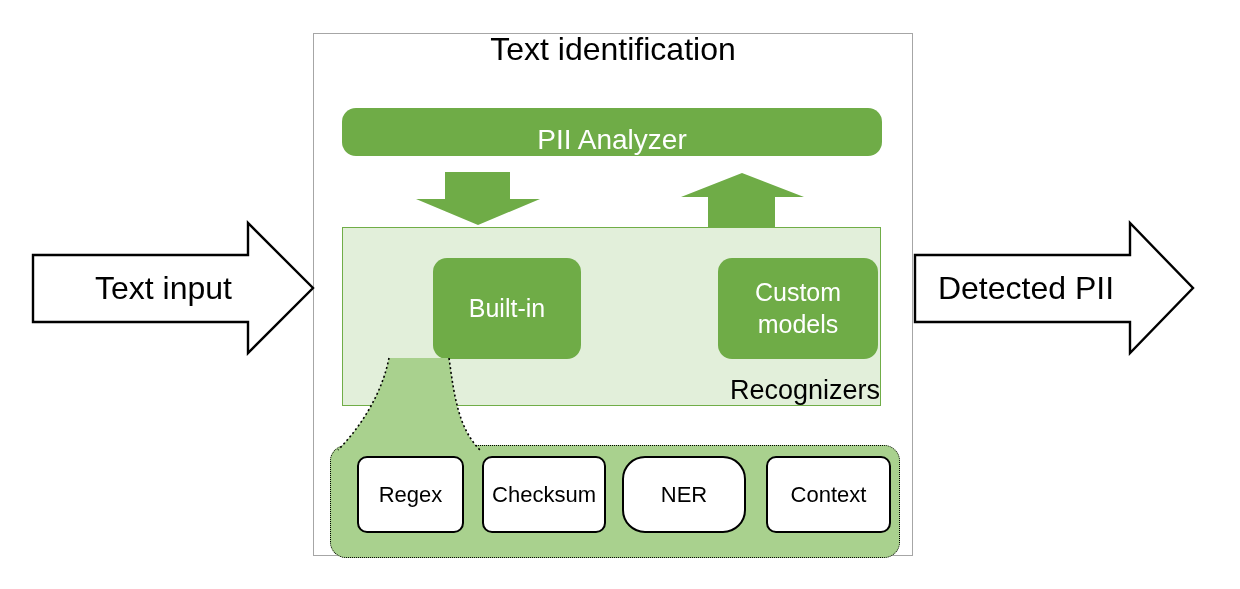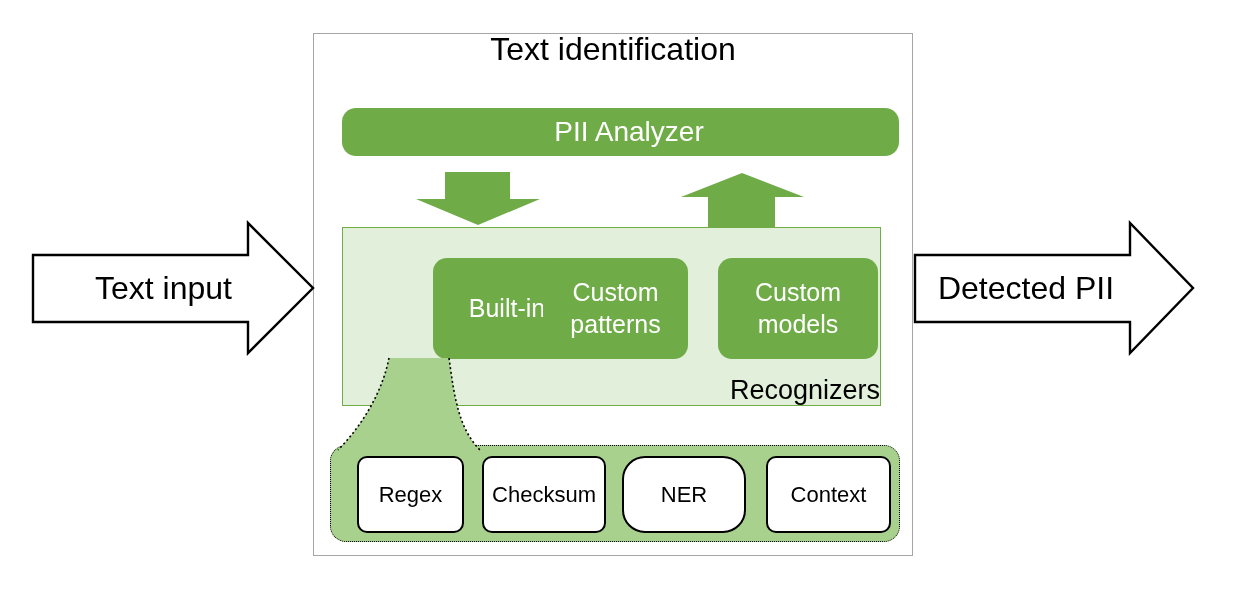--- a/index.html
+++ b/index.html
@@ -17,22 +17,22 @@
     font-family:"Liberation Sans",sans-serif;color:var(--ink);
   }
   .abs{position:absolute;}
   
   #outer-box{left:313px;top:33px;width:598px;height:521px;border:1px solid var(--outer-border);background:#FFFFFF;}
   
   #title{left:313px;top:30px;width:600px;height:38px;font-size:32px;line-height:38px;text-align:center;}
   
   #analyzer{
     left:342px;top:108px;width:540px;height:48px;border-radius:14px;
-    background:var(--green-main);display:flex;align-items:center;justify-content:center;
-    color:var(--box-text);font-size:28px;padding-left:17px;
+    background:var(--green-main);display:flex;align-items:flex-end;justify-content:center;
+    color:var(--box-text);font-size:28px;
   }
   
   #flow-arrows{left:400px;top:170px;}
   
   #recognizers-panel{
     left:342px;top:227px;width:539px;height:179px;box-sizing:border-box;
     background:var(--green-light);border:1.5px solid var(--panel-border);
   }
   .recognizer-box{
     position:absolute;top:30px;height:101px;border-radius:14px;background:var(--green-main);
@@ -40,21 +40,21 @@
     color:var(--box-text);font-size:25px;line-height:1.26;padding:0 8px;box-sizing:border-box;
   }
   #box-built-in{left:42px;width:148px;margin-left:48px;}
   #box-custom-patterns{left:200px;width:145px;}
   #box-custom-models{left:375px;width:160px;}
   #recognizers-label{position:absolute;left:0;top:147px;width:100%;text-align:right;font-size:27px;color:var(--ink);}
   
   #funnel{left:330px;top:356px;}
   
   #detail-container{
-    left:330px;top:445px;width:570px;height:97px;box-sizing:border-box;
+    left:330px;top:445px;width:570px;height:113px;box-sizing:border-box;
     background:var(--green-mid);border:1.6px dotted var(--ink);border-radius:16px;
   }
   .detail-box{
     position:absolute;top:10px;height:77px;box-sizing:border-box;background:#FFFFFF;
     border:2px solid var(--ink);border-radius:10px;
     display:flex;align-items:center;justify-content:center;font-size:22px;color:var(--ink);
   }
   #box-regex{left:26px;width:107px;}
   #box-checksum{left:151px;width:124px;}
   #box-ner{left:291px;width:124px;border-radius:23px;}
@@ -84,23 +84,20 @@
 
   <svg class="abs" id="flow-arrows" width="420" height="59" viewBox="0 0 420 59">
     <polygon points="45,2 110,2 110,29 140,29 78,55 16,29 45,29" style="fill:var(--green-main);stroke:none;"></polygon>
     <polygon points="342,3 404,27 375,27 375,57 308,57 308,27 281,27" style="fill:var(--green-main);stroke:none;"></polygon>
   </svg>
 
   <div class="abs" id="recognizers-panel">
     <div class="recognizer-box" id="box-built-in">
       <span>Built-in</span>
     </div>
-    <div class="recognizer-box" id="box-custom-patterns">
-      <span>Custom patterns</span>
-    </div>
     <div class="recognizer-box" id="box-custom-models">
       <span>Custom models</span>
     </div>
     <div id="recognizers-label">Recognizers</div>
   </div>
 
   <div class="abs" id="detail-container">
     <div class="detail-box" id="box-regex">
       <span>Regex</span>
     </div>

